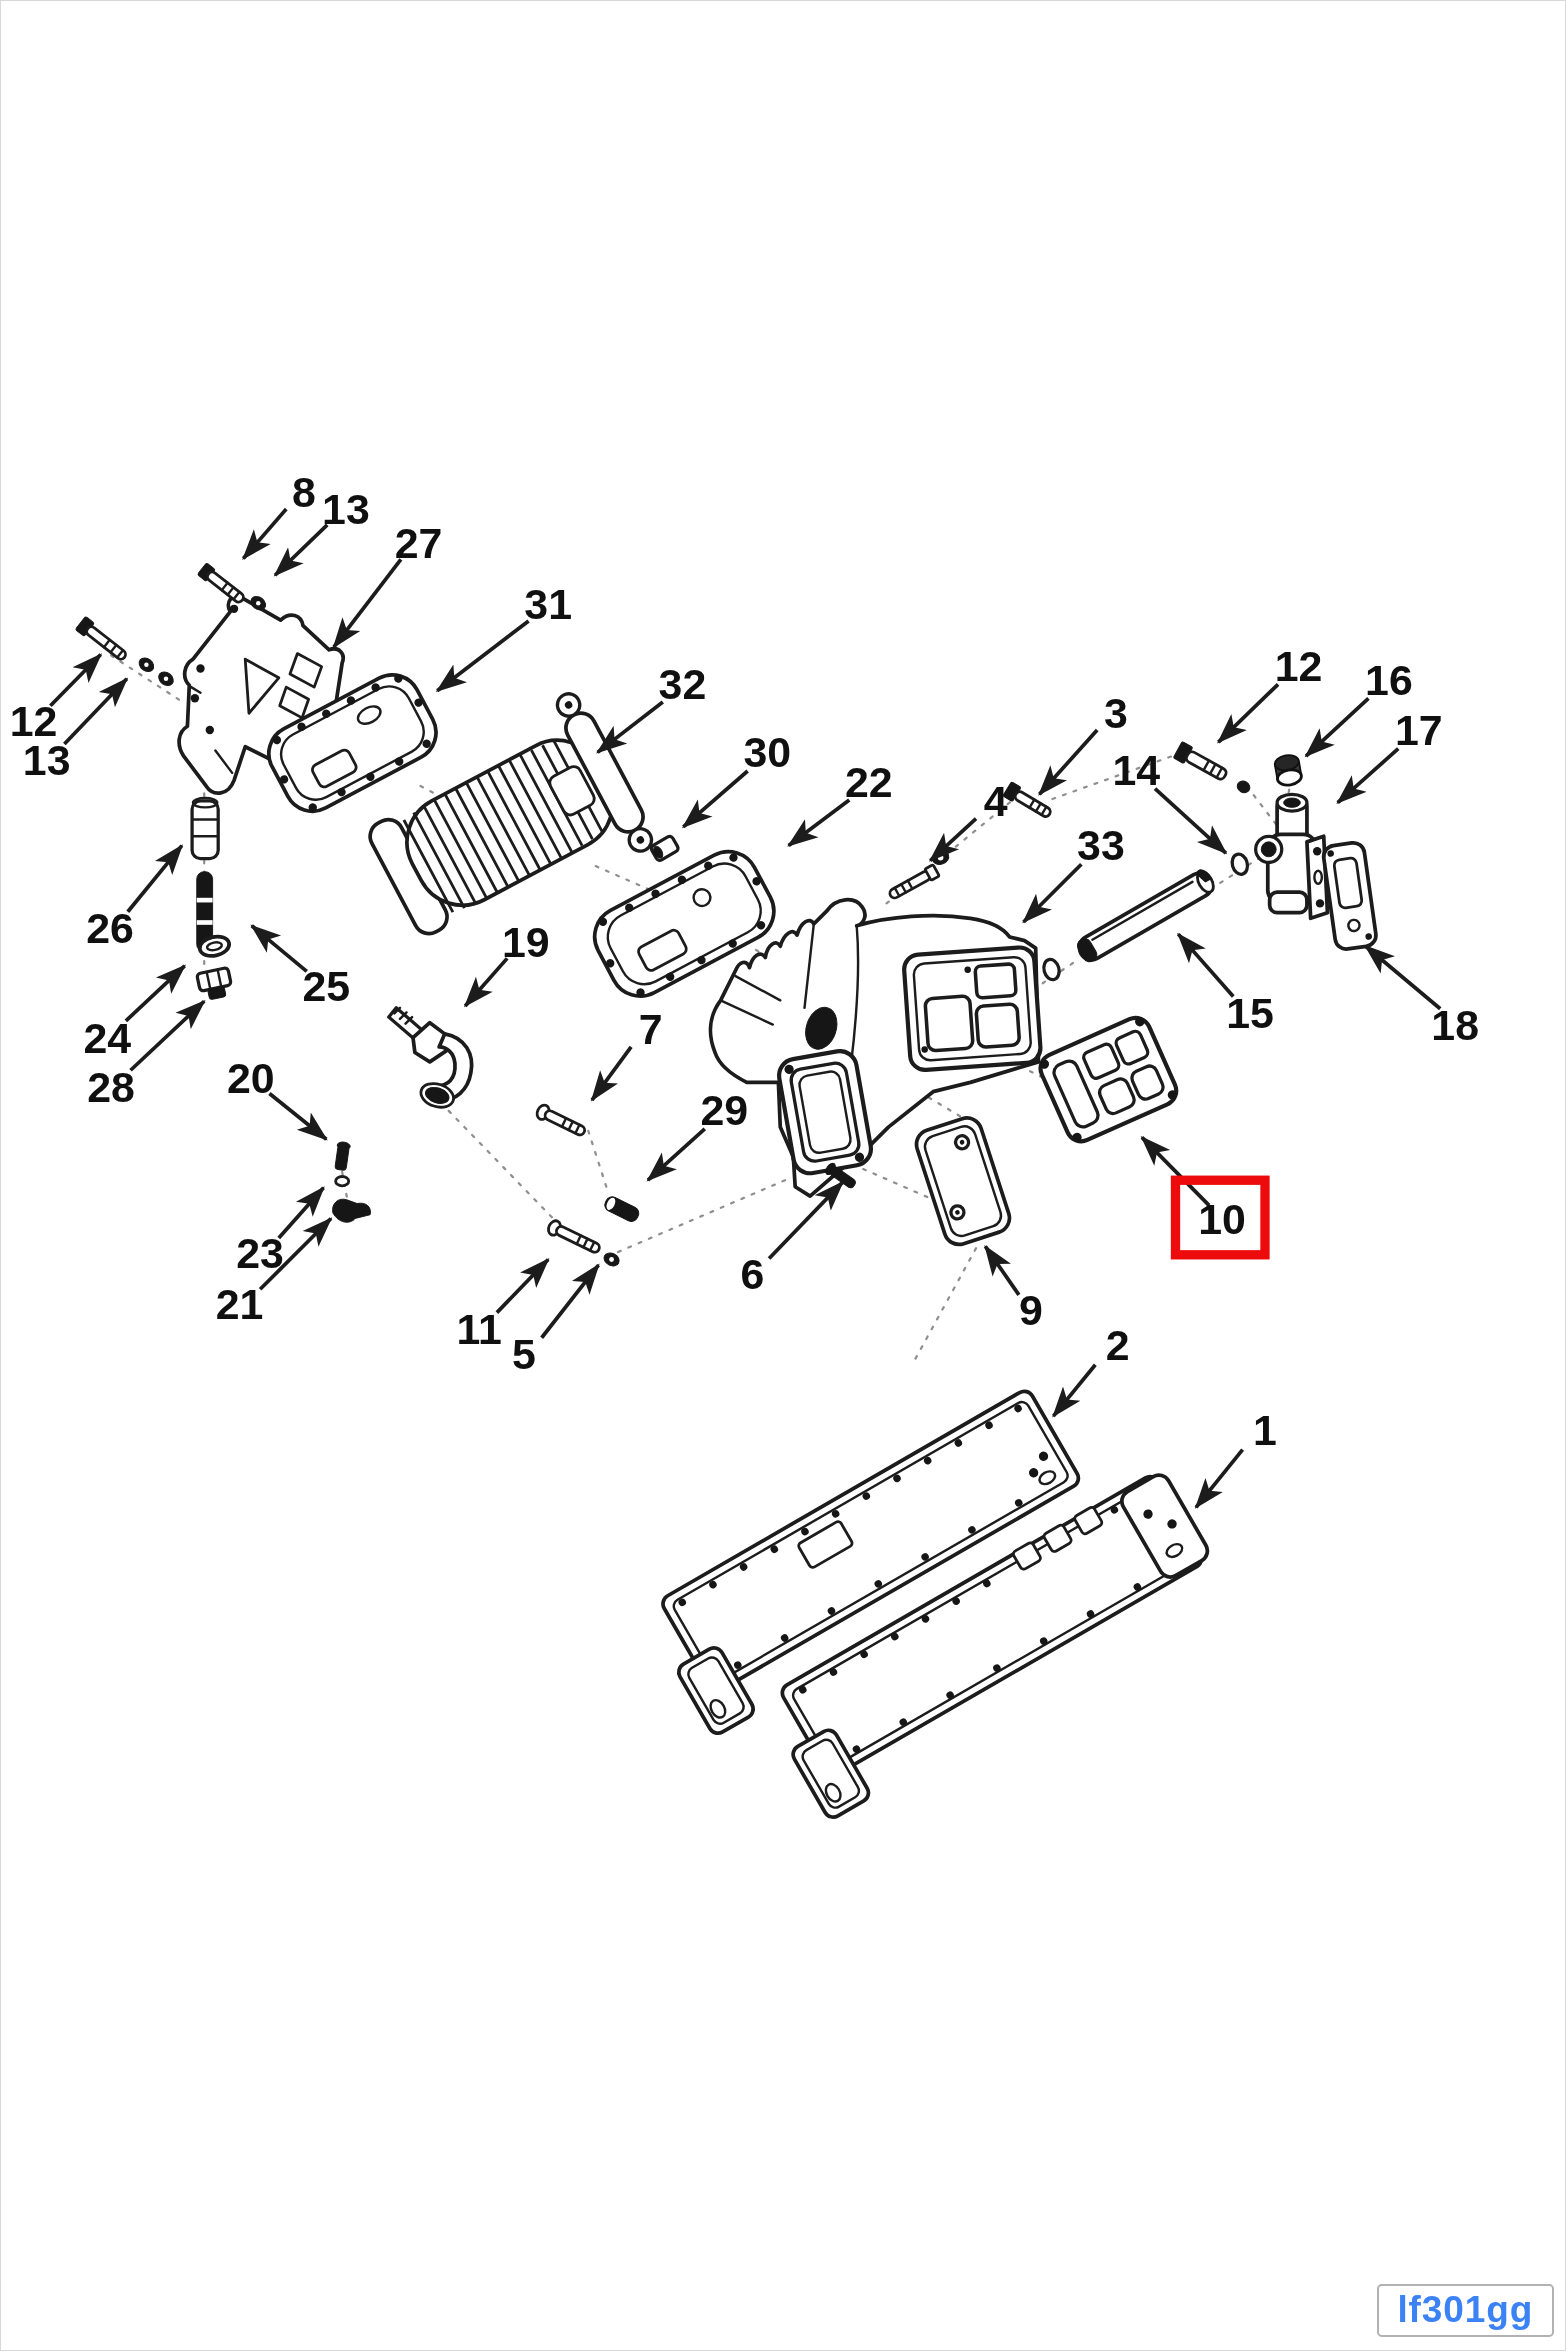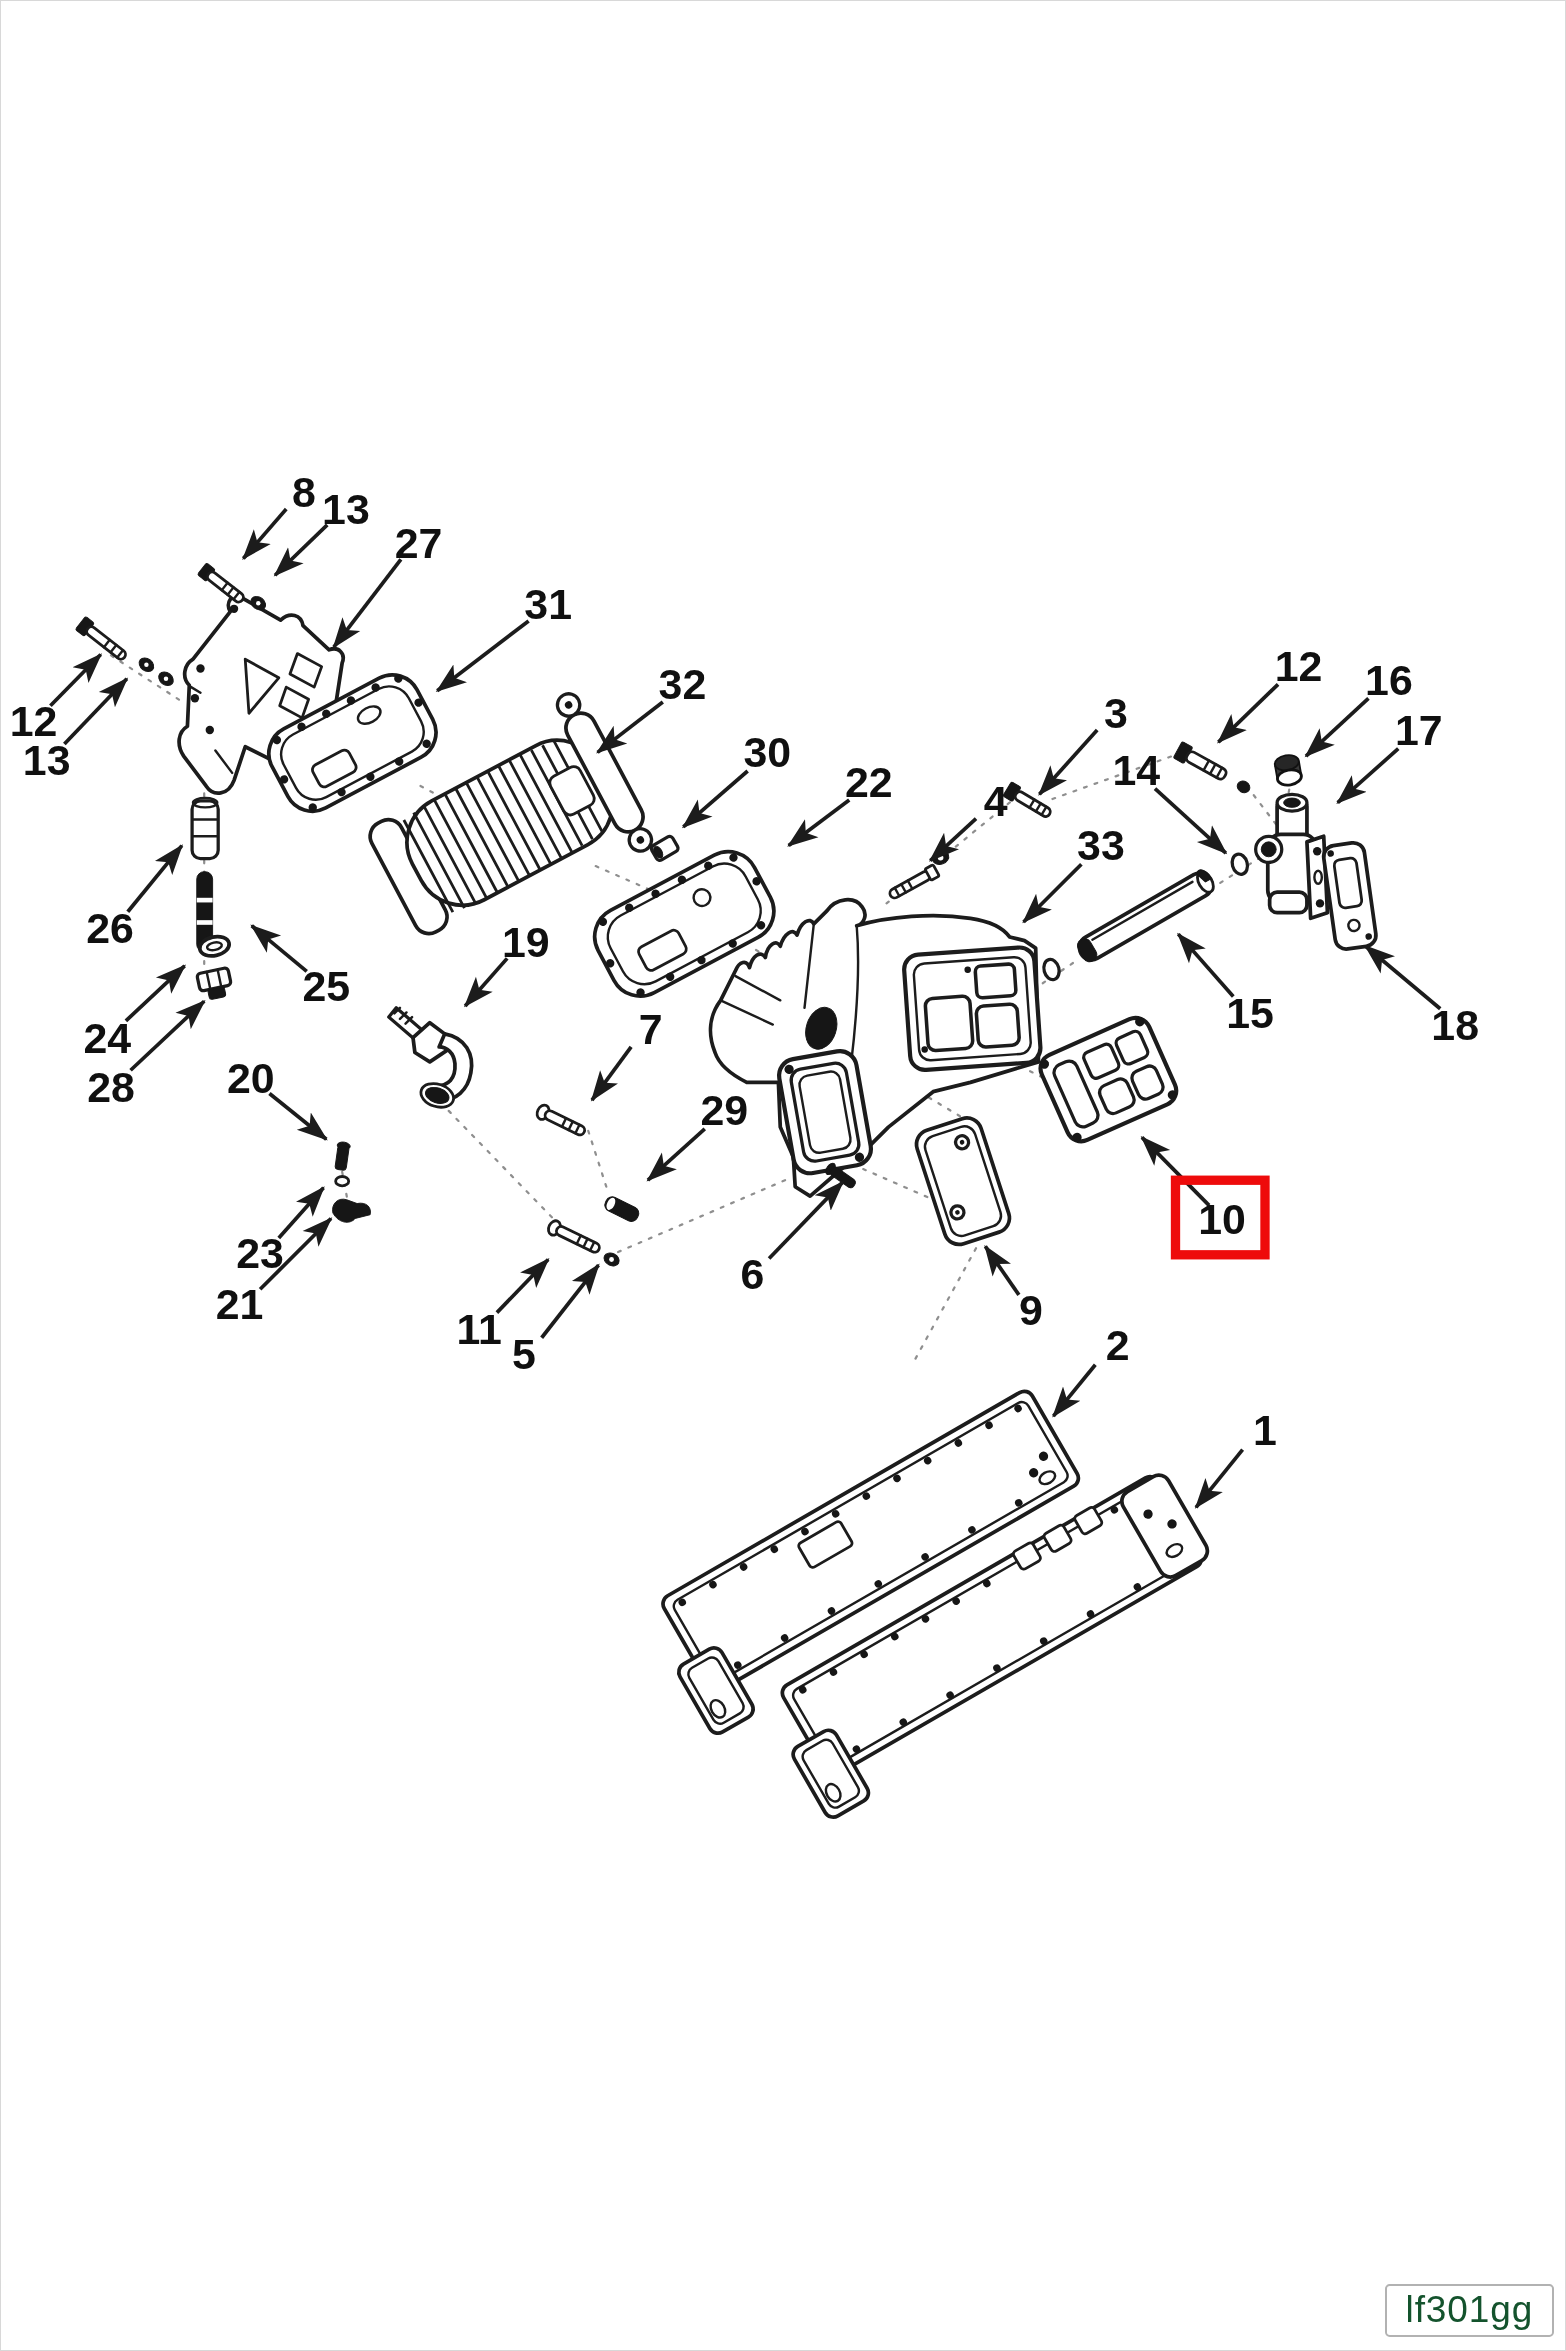--- a/index.html
+++ b/index.html
@@ -10,21 +10,21 @@
   .part{stroke:#1c1c1c;stroke-width:4;fill:#ffffff;stroke-linejoin:round;stroke-linecap:round;}
   .thin{stroke:#1c1c1c;stroke-width:2.6;fill:none;stroke-linecap:round;}
   .dark{fill:#161616;stroke:#161616;stroke-width:1;}
   .dot{fill:#161616;stroke:none;}
   .dash{stroke:#8f8f8f;stroke-width:2.4;stroke-dasharray:3 9;fill:none;stroke-linecap:round;}
   .leader{stroke:#1c1c1c;stroke-width:4;fill:none;}
   .lbl{font-weight:700;font-size:46px;fill:#101010;text-anchor:middle;cursor:pointer;}
   .fin{stroke:#1c1c1c;stroke-width:3;fill:none;}
   .code-box{position:absolute;right:11.2px;bottom:13px;background:#fff;
             border:2.8px solid #b2b2b2;border-radius:4.7px;padding:3.7px 18.6px;
-            font-weight:400;font-size:37px;color:#14532d;letter-spacing:0.9px;}
+            font-weight:700;font-size:37px;color:#3b82f6;letter-spacing:0.9px;}
 </style>
 </head>
 <body>
 
 <div class="page">
 <svg id="diagram" width="1566" height="2351" viewBox="0 0 1680 2522">
   <defs>
     <marker id="ah" markerUnits="userSpaceOnUse" markerWidth="36" markerHeight="28" refX="31" refY="13" orient="auto">
       <path d="M0 1 L33 13 L0 25 L8 13 Z" fill="#1c1c1c"></path>
     </marker>

